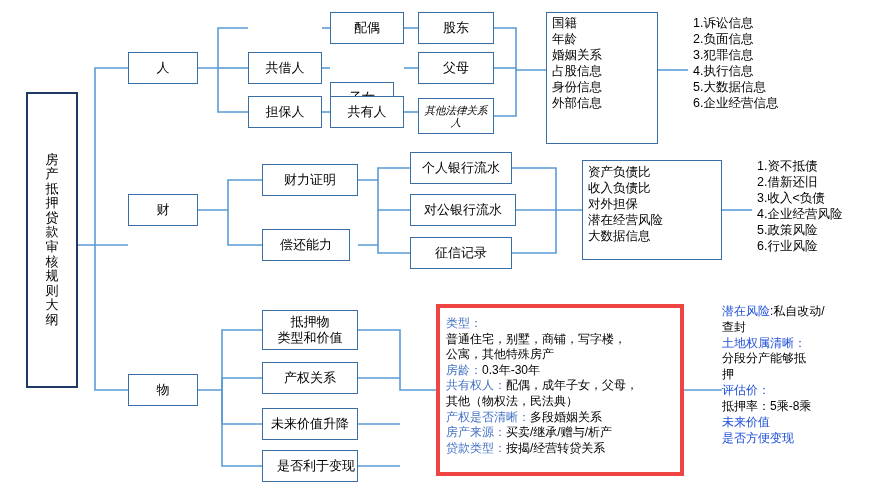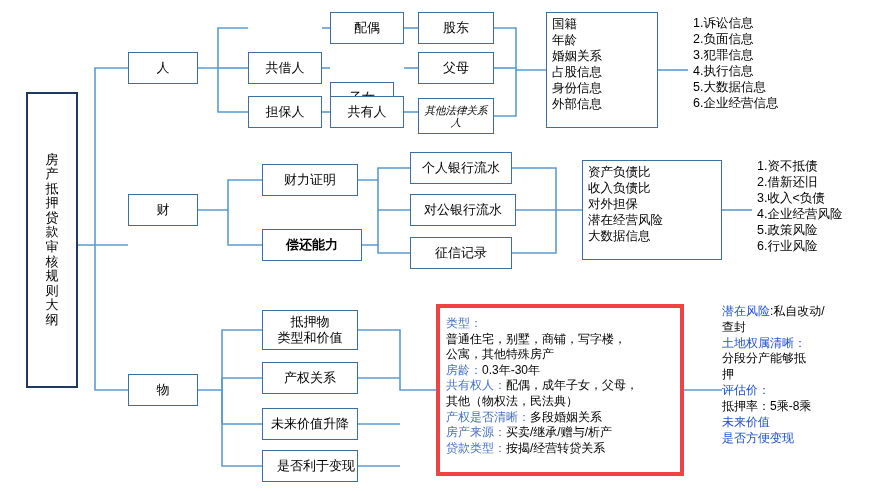--- a/index.html
+++ b/index.html
@@ -145,38 +145,38 @@
   <div class="node" style="left:248px;top:96px;width:74px;height:32px;">担保人</div>
 
   <div class="node" style="left:330px;top:12px;width:74px;height:32px;">配偶</div>
   <div class="node" style="left:330px;top:52px;width:64px;height:32px;margin-top:30px;">子女</div>
   <div class="node" style="left:330px;top:96px;width:74px;height:32px;">共有人</div>
 
   <div class="node" style="left:418px;top:12px;width:76px;height:32px;">股东</div>
   <div class="node" style="left:418px;top:52px;width:76px;height:32px;">父母</div>
   <div class="node small" style="left:418px;top:98px;width:76px;height:36px;padding:2px 4px;">其他法律关系人</div>
 
-  <div class="node listbox" style="left:546px;top:12px;width:112px;height:116px;">国籍
+  <div class="node listbox" style="left:546px;top:12px;width:112px;height:132px;font-family:Liberation Mono, monospace;">国籍
 年龄
 婚姻关系
 占股信息
 身份信息
 外部信息</div>
 
   <div class="node listbox" style="left:688px;top:12px;width:130px;height:116px;border:none;">1.诉讼信息
 2.负面信息
 3.犯罪信息
 4.执行信息
 5.大数据信息
 6.企业经营信息</div>
 
   <div class="node" style="left:128px;top:194px;width:70px;height:32px;">财</div>
 
   <div class="node" style="left:262px;top:164px;width:96px;height:32px;">财力证明</div>
-  <div class="node" style="left:262px;top:229px;width:100px;height:32px;font-weight:bold;">偿还能力</div>
+  <div class="node" style="left:262px;top:229px;width:88px;height:32px;">偿还能力</div>
 
   <div class="node" style="left:410px;top:152px;width:102px;height:32px;">个人银行流水</div>
   <div class="node" style="left:410px;top:194px;width:106px;height:32px;">对公银行流水</div>
   <div class="node" style="left:410px;top:237px;width:102px;height:32px;">征信记录</div>
 
   <div class="node listbox" style="left:582px;top:160px;width:140px;height:100px;">资产负债比
 收入负债比
 对外担保
 潜在经营风险
 大数据信息</div>

